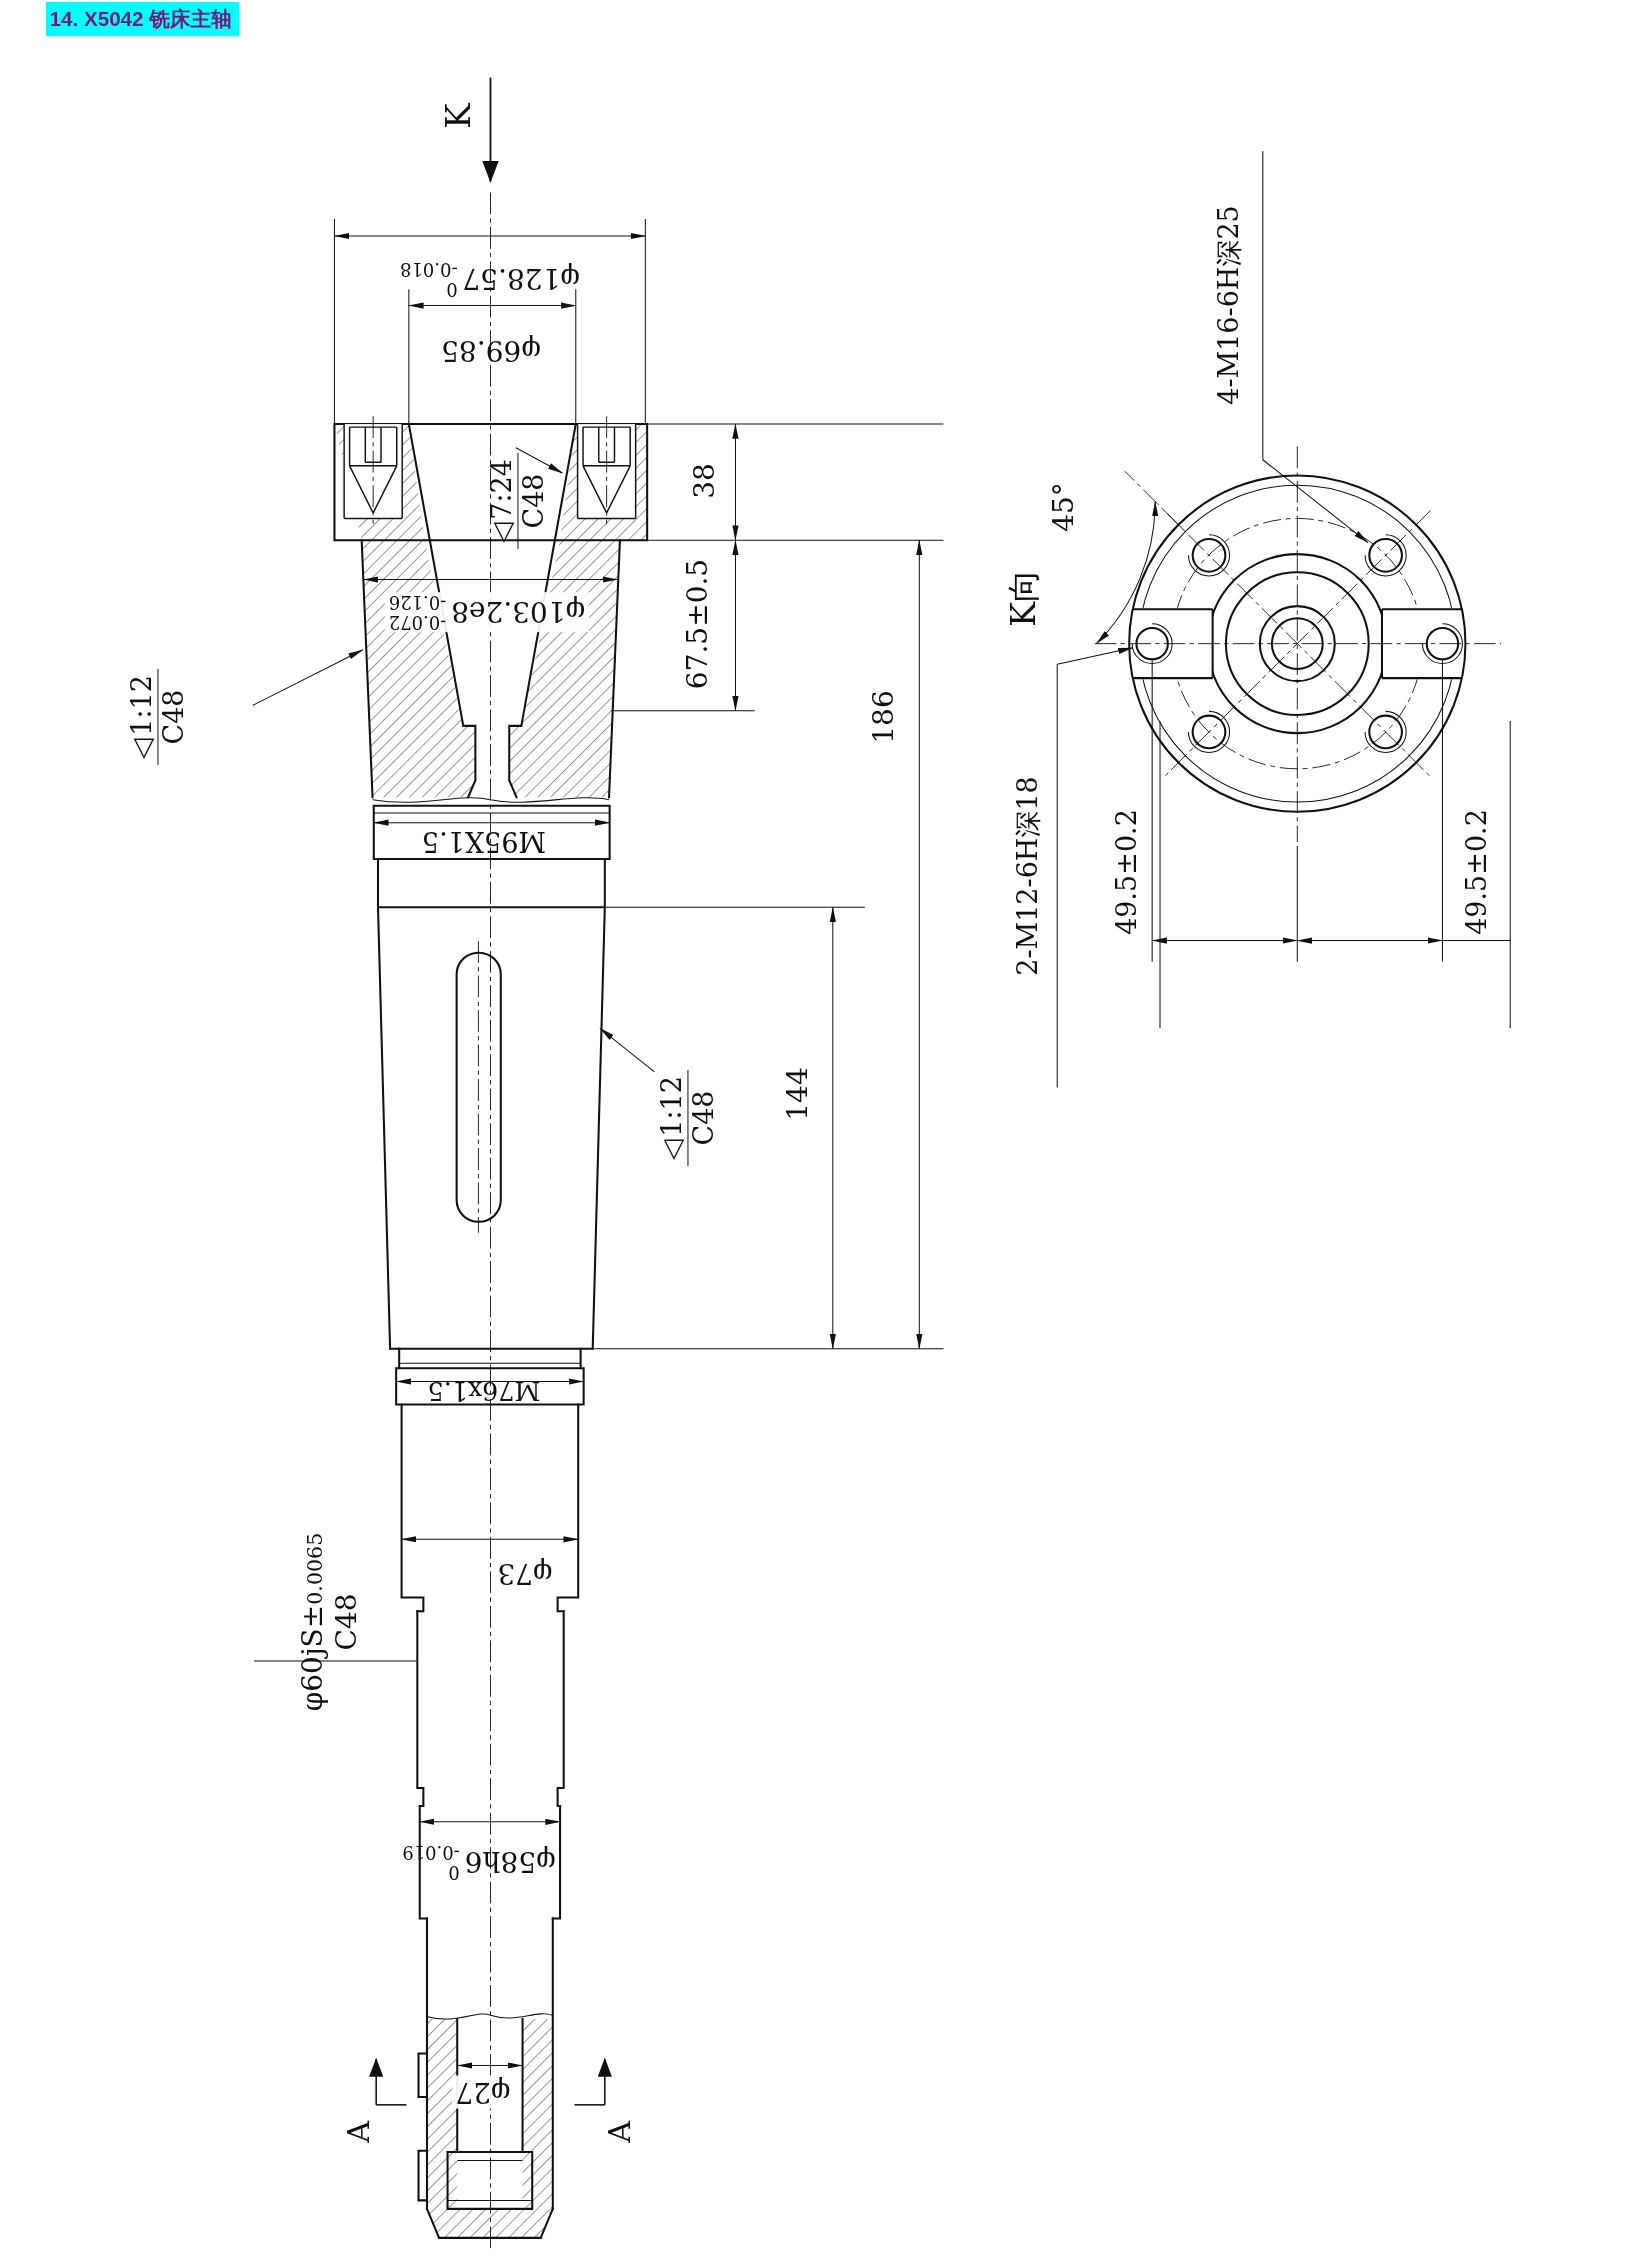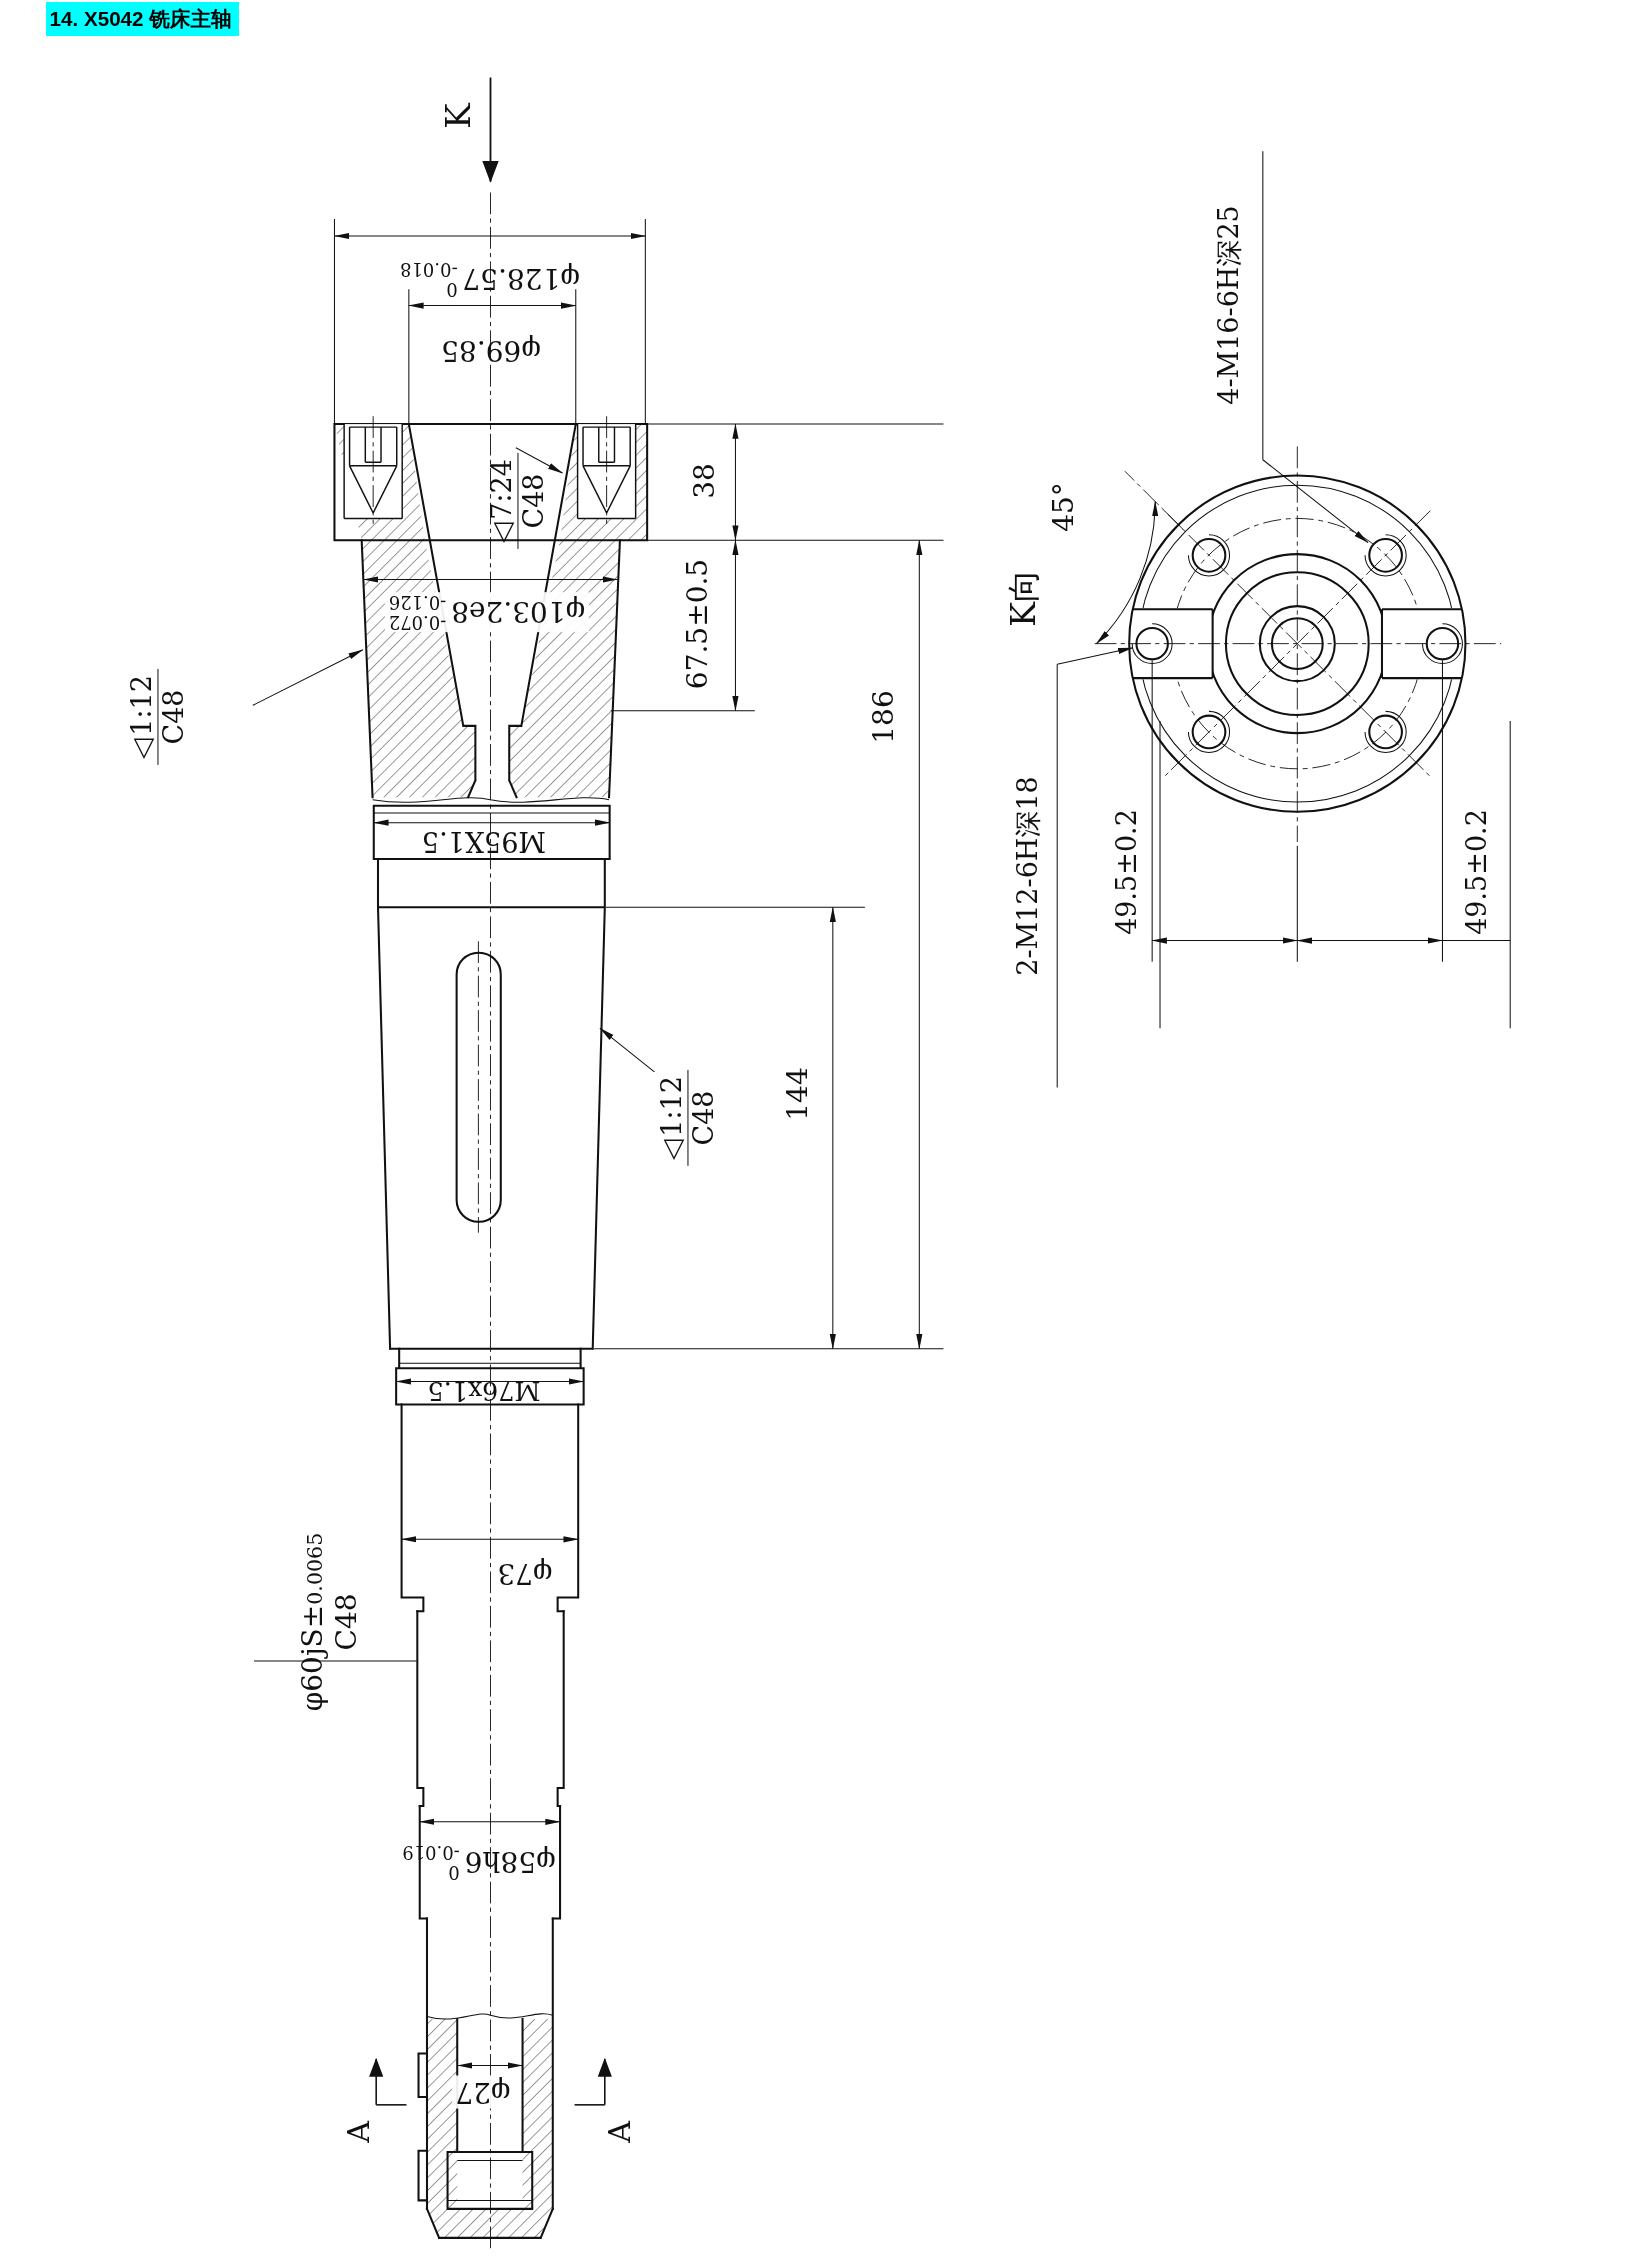--- a/index.html
+++ b/index.html
@@ -12,21 +12,21 @@
   .dimflex{display:flex;align-items:center;gap:4.8px;}
   .stack{display:flex;flex-direction:column;font-size:18px;line-height:1.12;text-align:left;}
   .whitebg{background:rgba(255,255,255,.92);padding:0 3.6px;}
   .tlabel{position:absolute;display:flex;flex-direction:column;align-items:center;
           transform:translate(-50%,-50%) rotate(-90deg);font-size:27px;line-height:1.15;}
   .tlabel .bar{border-bottom:1.8px solid #111;padding:0 6px;display:flex;align-items:center;gap:2.4px;}
   .tlabel .under{padding:0 6px;}
   .biglabel{display:flex;flex-direction:column;align-items:center;line-height:1.2;}
   .biglabel .row1{display:flex;align-items:baseline;}
   .biglabel .small{font-size:20.6px;}
-  .title{position:absolute;left:46px;top:2.4px;background:#00ffff;color:#000000;
+  .title{position:absolute;left:46px;top:2.4px;background:#00ffff;color:#701a75;
          font-family:"Liberation Sans","DejaVu Sans",sans-serif;font-weight:bold;
          font-size:20.6px;padding:2.4px 7.3px 3.6px 3.6px;}
   .ksym{font-family:"DejaVu Sans",sans-serif;}
 </style>
 </head>
 <body>
 
 <div class="page">
 
 <svg class="lines" width="1636" height="2261" viewBox="0 0 2705 3738">

